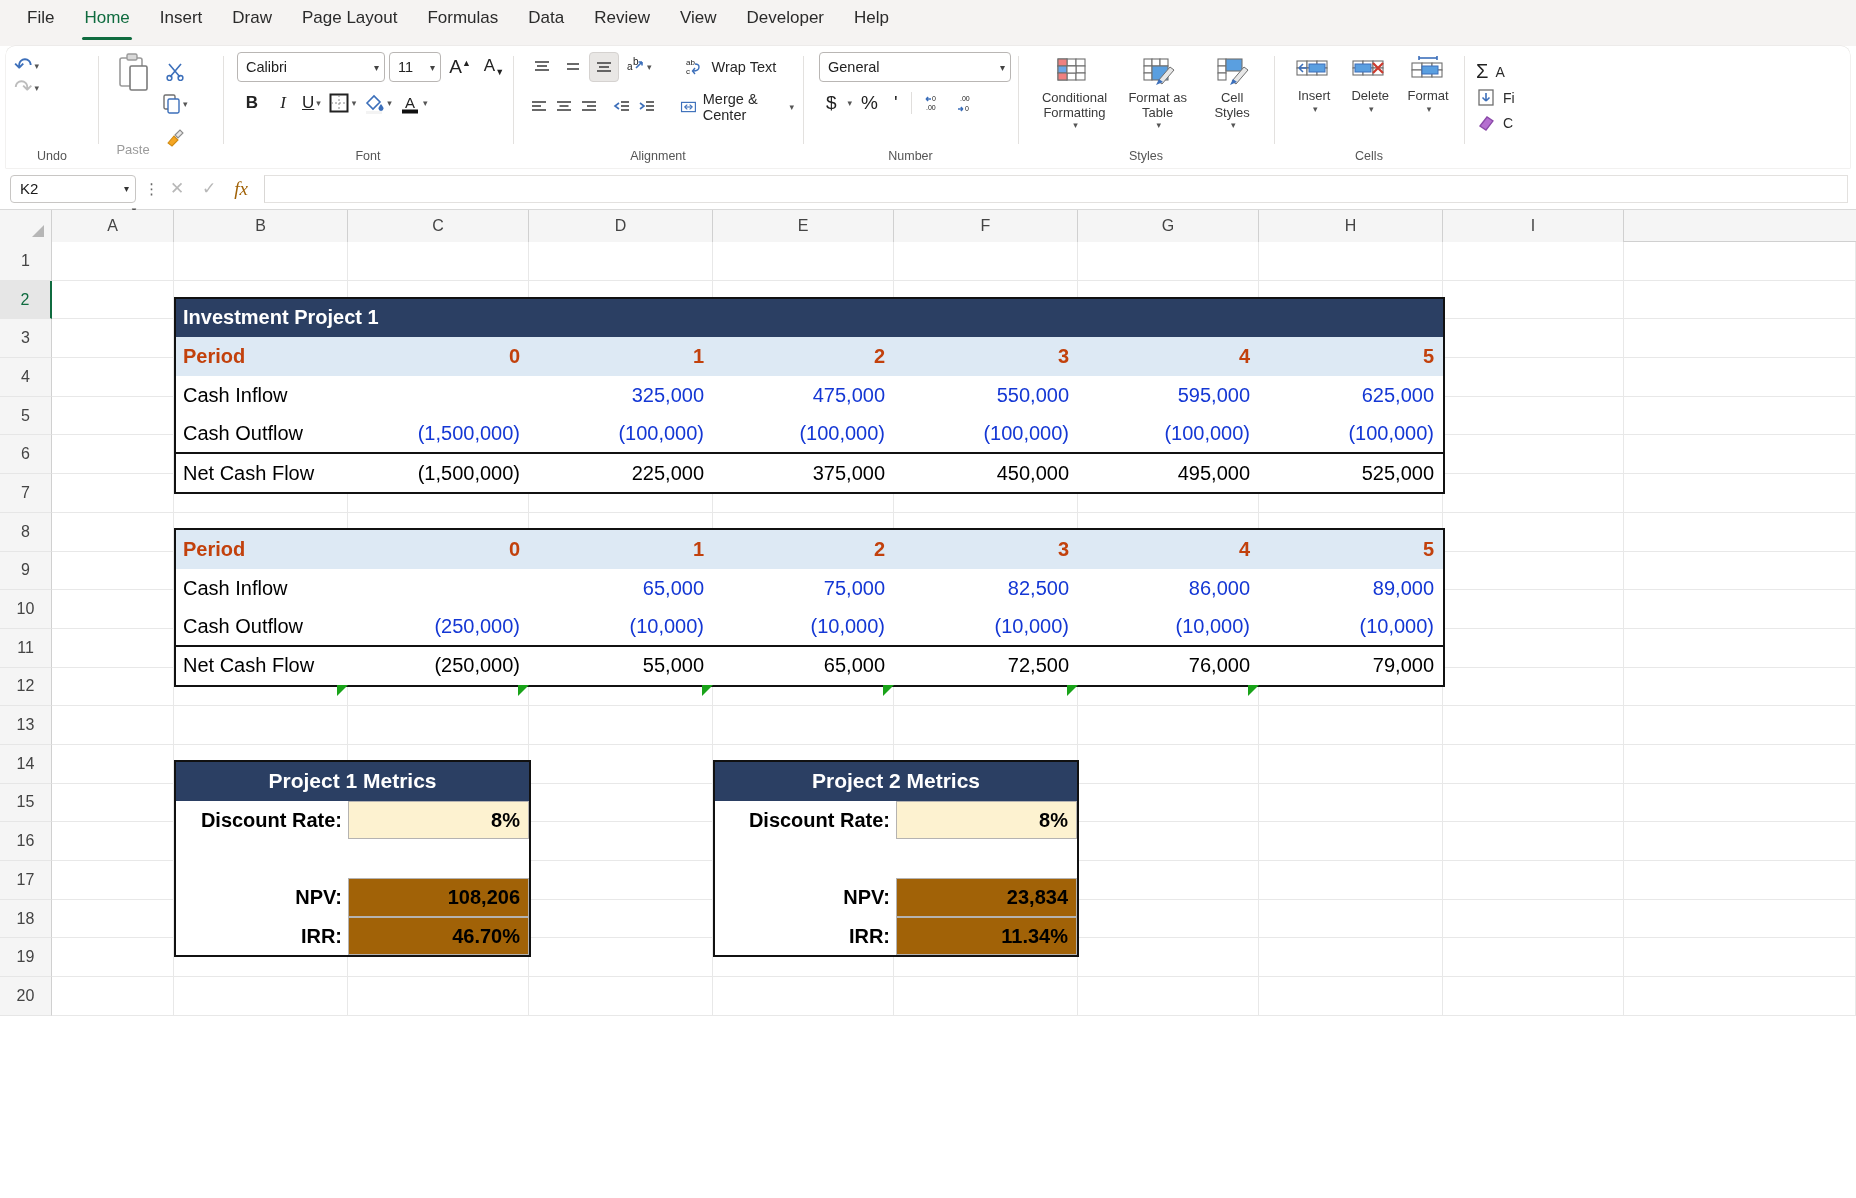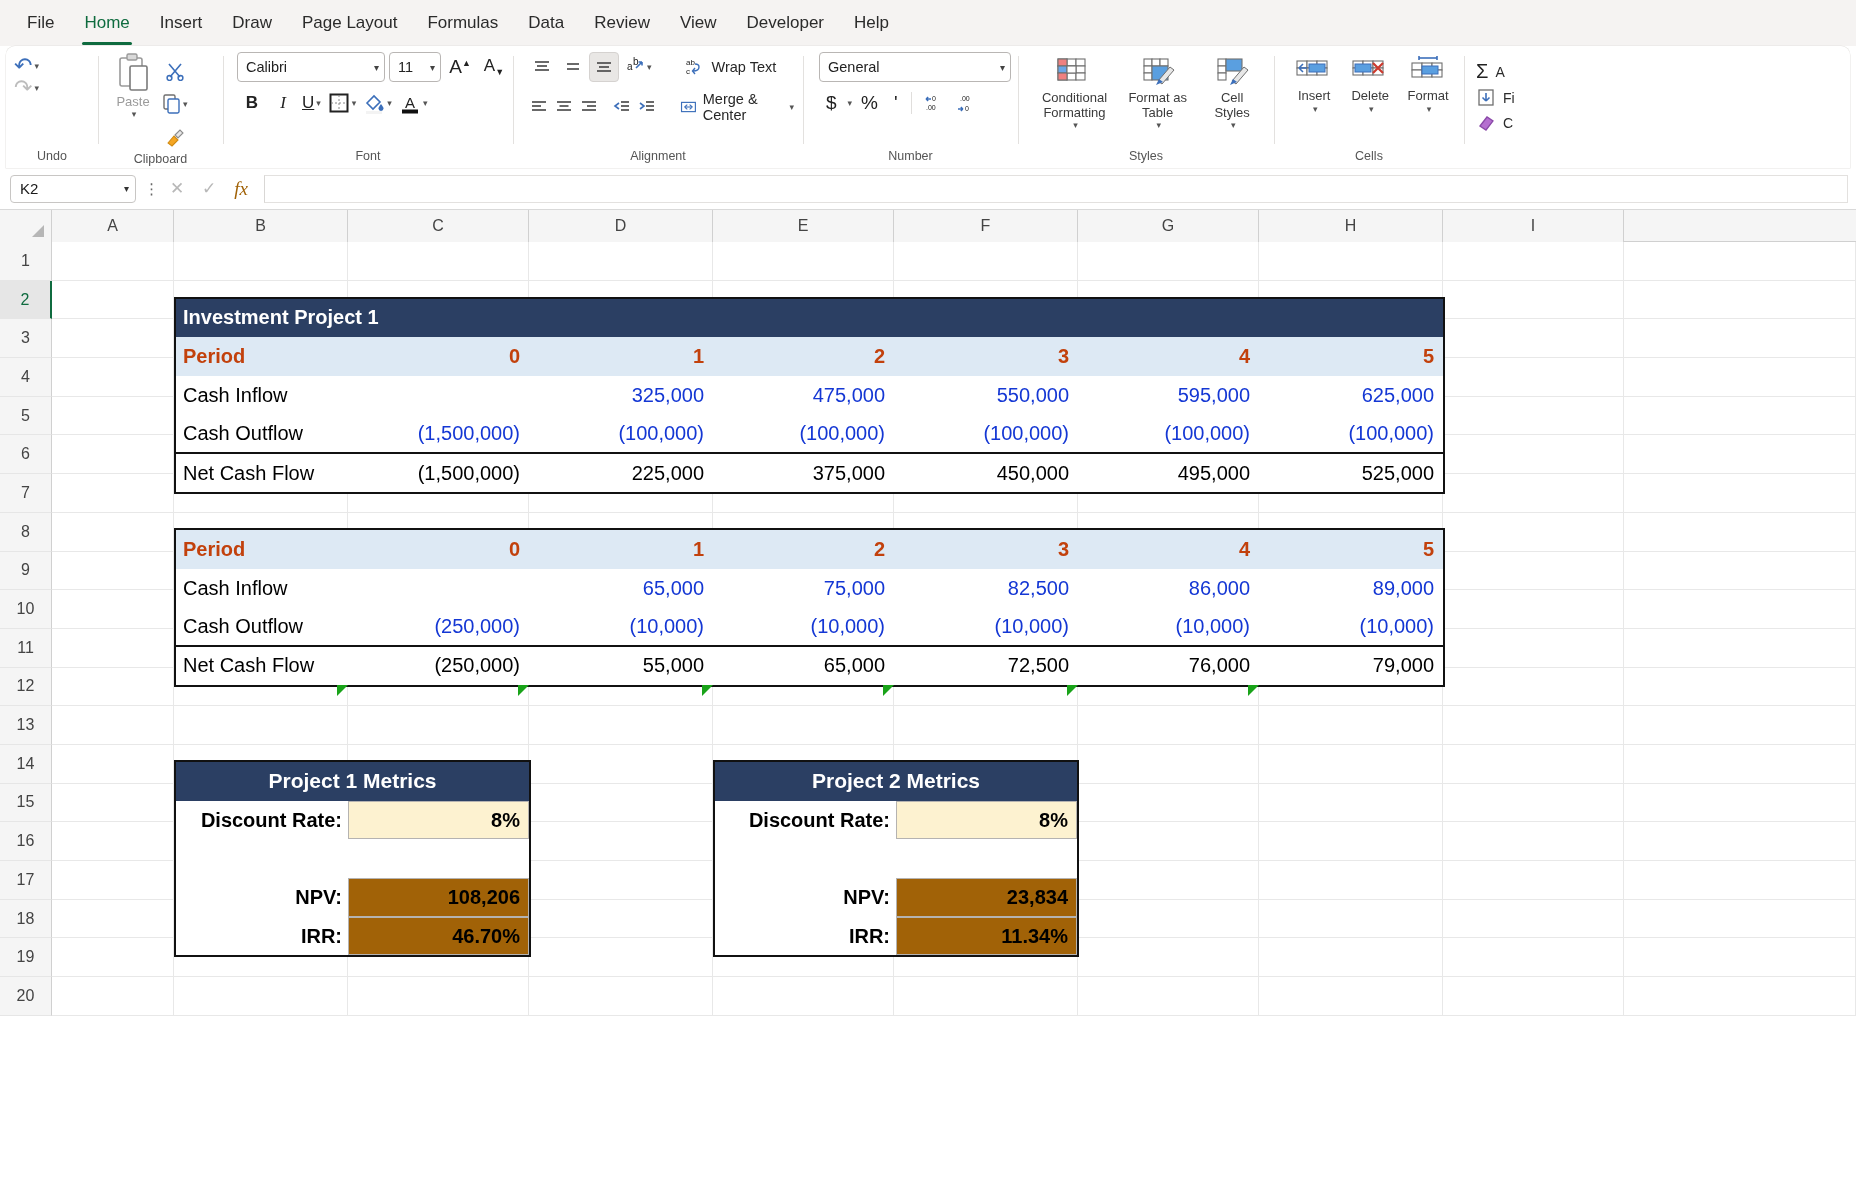--- a/index.html
+++ b/index.html
@@ -9,21 +9,21 @@
     overflow: hidden;
     background: #ffffff;
     font-family: "Liberation Sans", sans-serif;
   }
 
   
   .ribbon-tabs {
     height: 46px;
     background: #f5f3f2;
     display: flex;
-    align-items: center;
+    align-items: flex-start;
     padding-left: 14px;
     gap: 4px;
     position: relative;
   }
   .tab {
     font-size: 17px;
     color: #2b2b2b;
     padding: 8px 13px 9px 13px;
     border-radius: 4px;
     white-space: nowrap;
@@ -84,21 +84,21 @@
   .btn-big .lbl { font-size: 13px; color: #3b3b3b; text-align: center; line-height: 1.12; margin-top: 2px; }
   .btn-sm { display: flex; align-items: center; justify-content: center; width: 30px; height: 30px; border-radius: 4px; }
   .btn-sm.pressed { background: #e9e7e5; border: 1px solid #d5d2d0; }
   .chev { font-size: 9px; color: #555; margin-left: 2px; }
 
   .undo-col { display: flex; flex-direction: column; gap: 2px; padding-top: 4px; }
   .undo-row { display: flex; align-items: center; }
   .arc { font-size: 22px; color: #3c6fba; line-height: 20px; }
   .arc.dim { color: #bdbdbd; }
 
-  .paste-col { display: flex; flex-direction: column; align-items: center; }
+  .paste-col { display: flex; flex-direction: column; align-items: center; gap: 48px; }
   .paste-lbl { font-size: 13px; color: #9b9b9b; margin-top: -2px; }
   .clip-right { display: flex; flex-direction: column; gap: 3px; padding-top: 4px; }
 
   .font-col { display: flex; flex-direction: column; gap: 6px; }
   .font-row1 { display: flex; align-items: center; gap: 4px; }
   .font-row2 { display: flex; align-items: center; gap: 1px; }
   .combo {
     border: 1px solid #b9b6b4; border-radius: 4px; background: #fff;
     height: 30px; display: flex; align-items: center; justify-content: space-between;
     padding: 0 5px 0 8px; font-size: 14.5px; color: #222;

